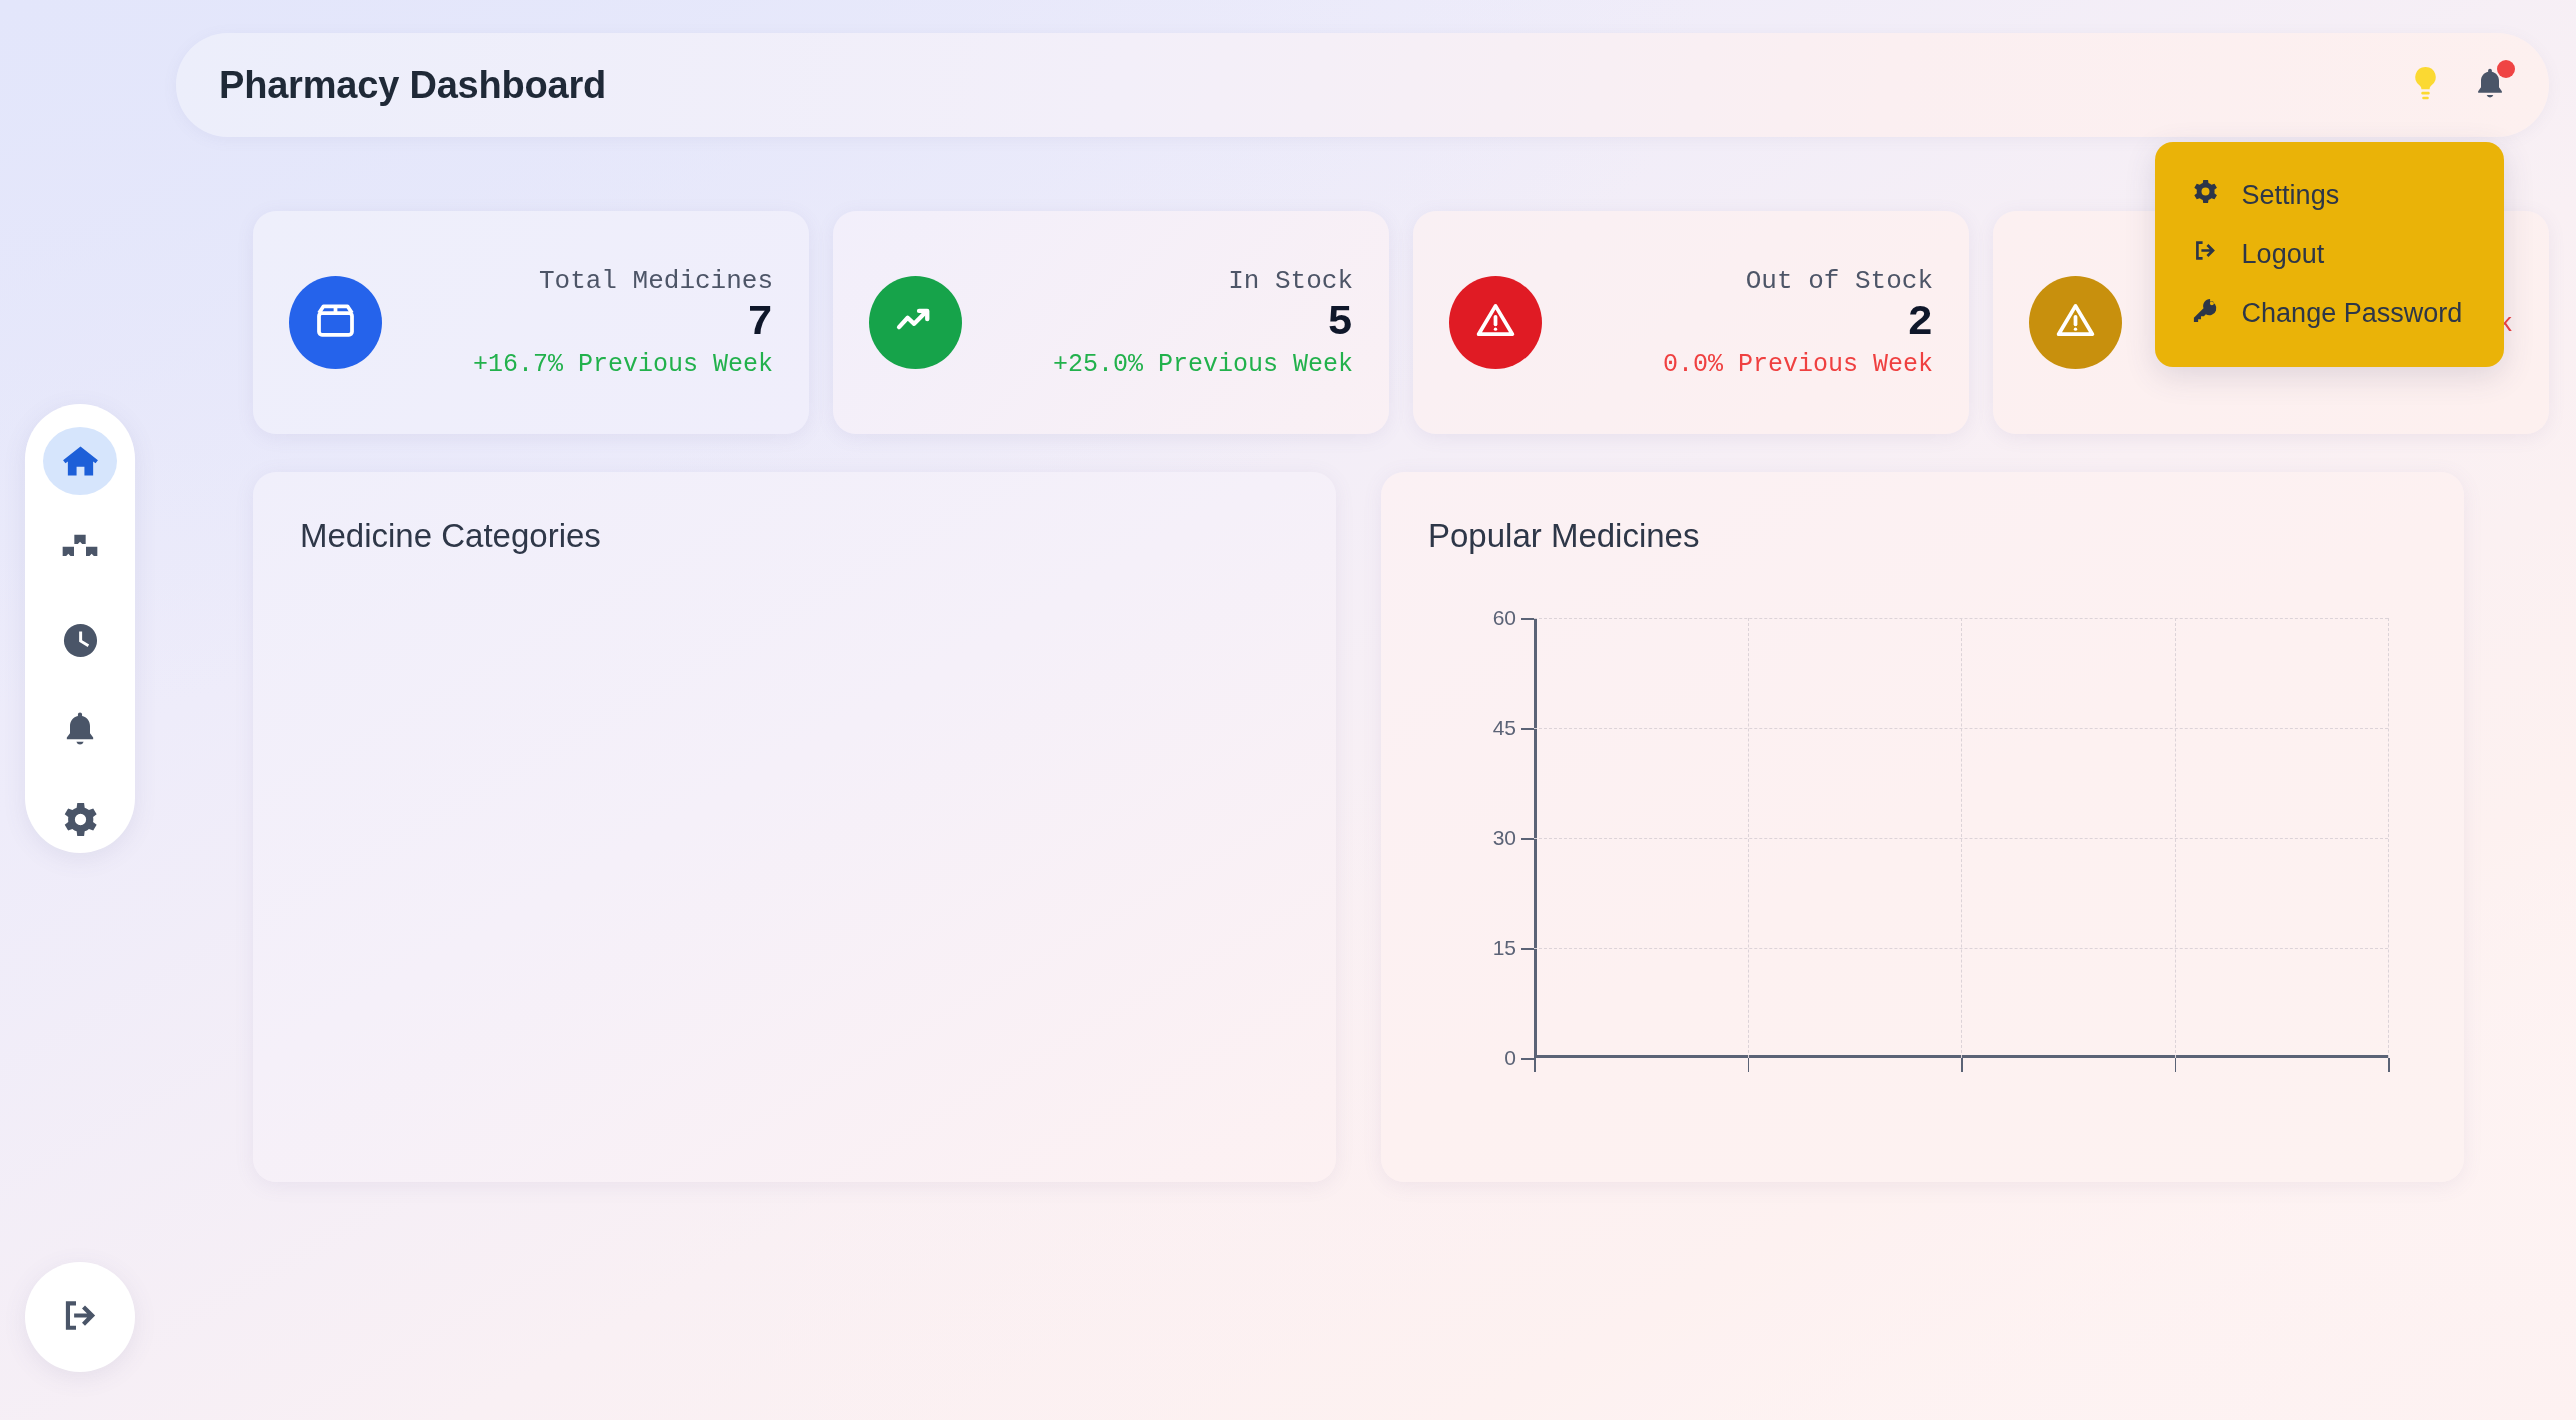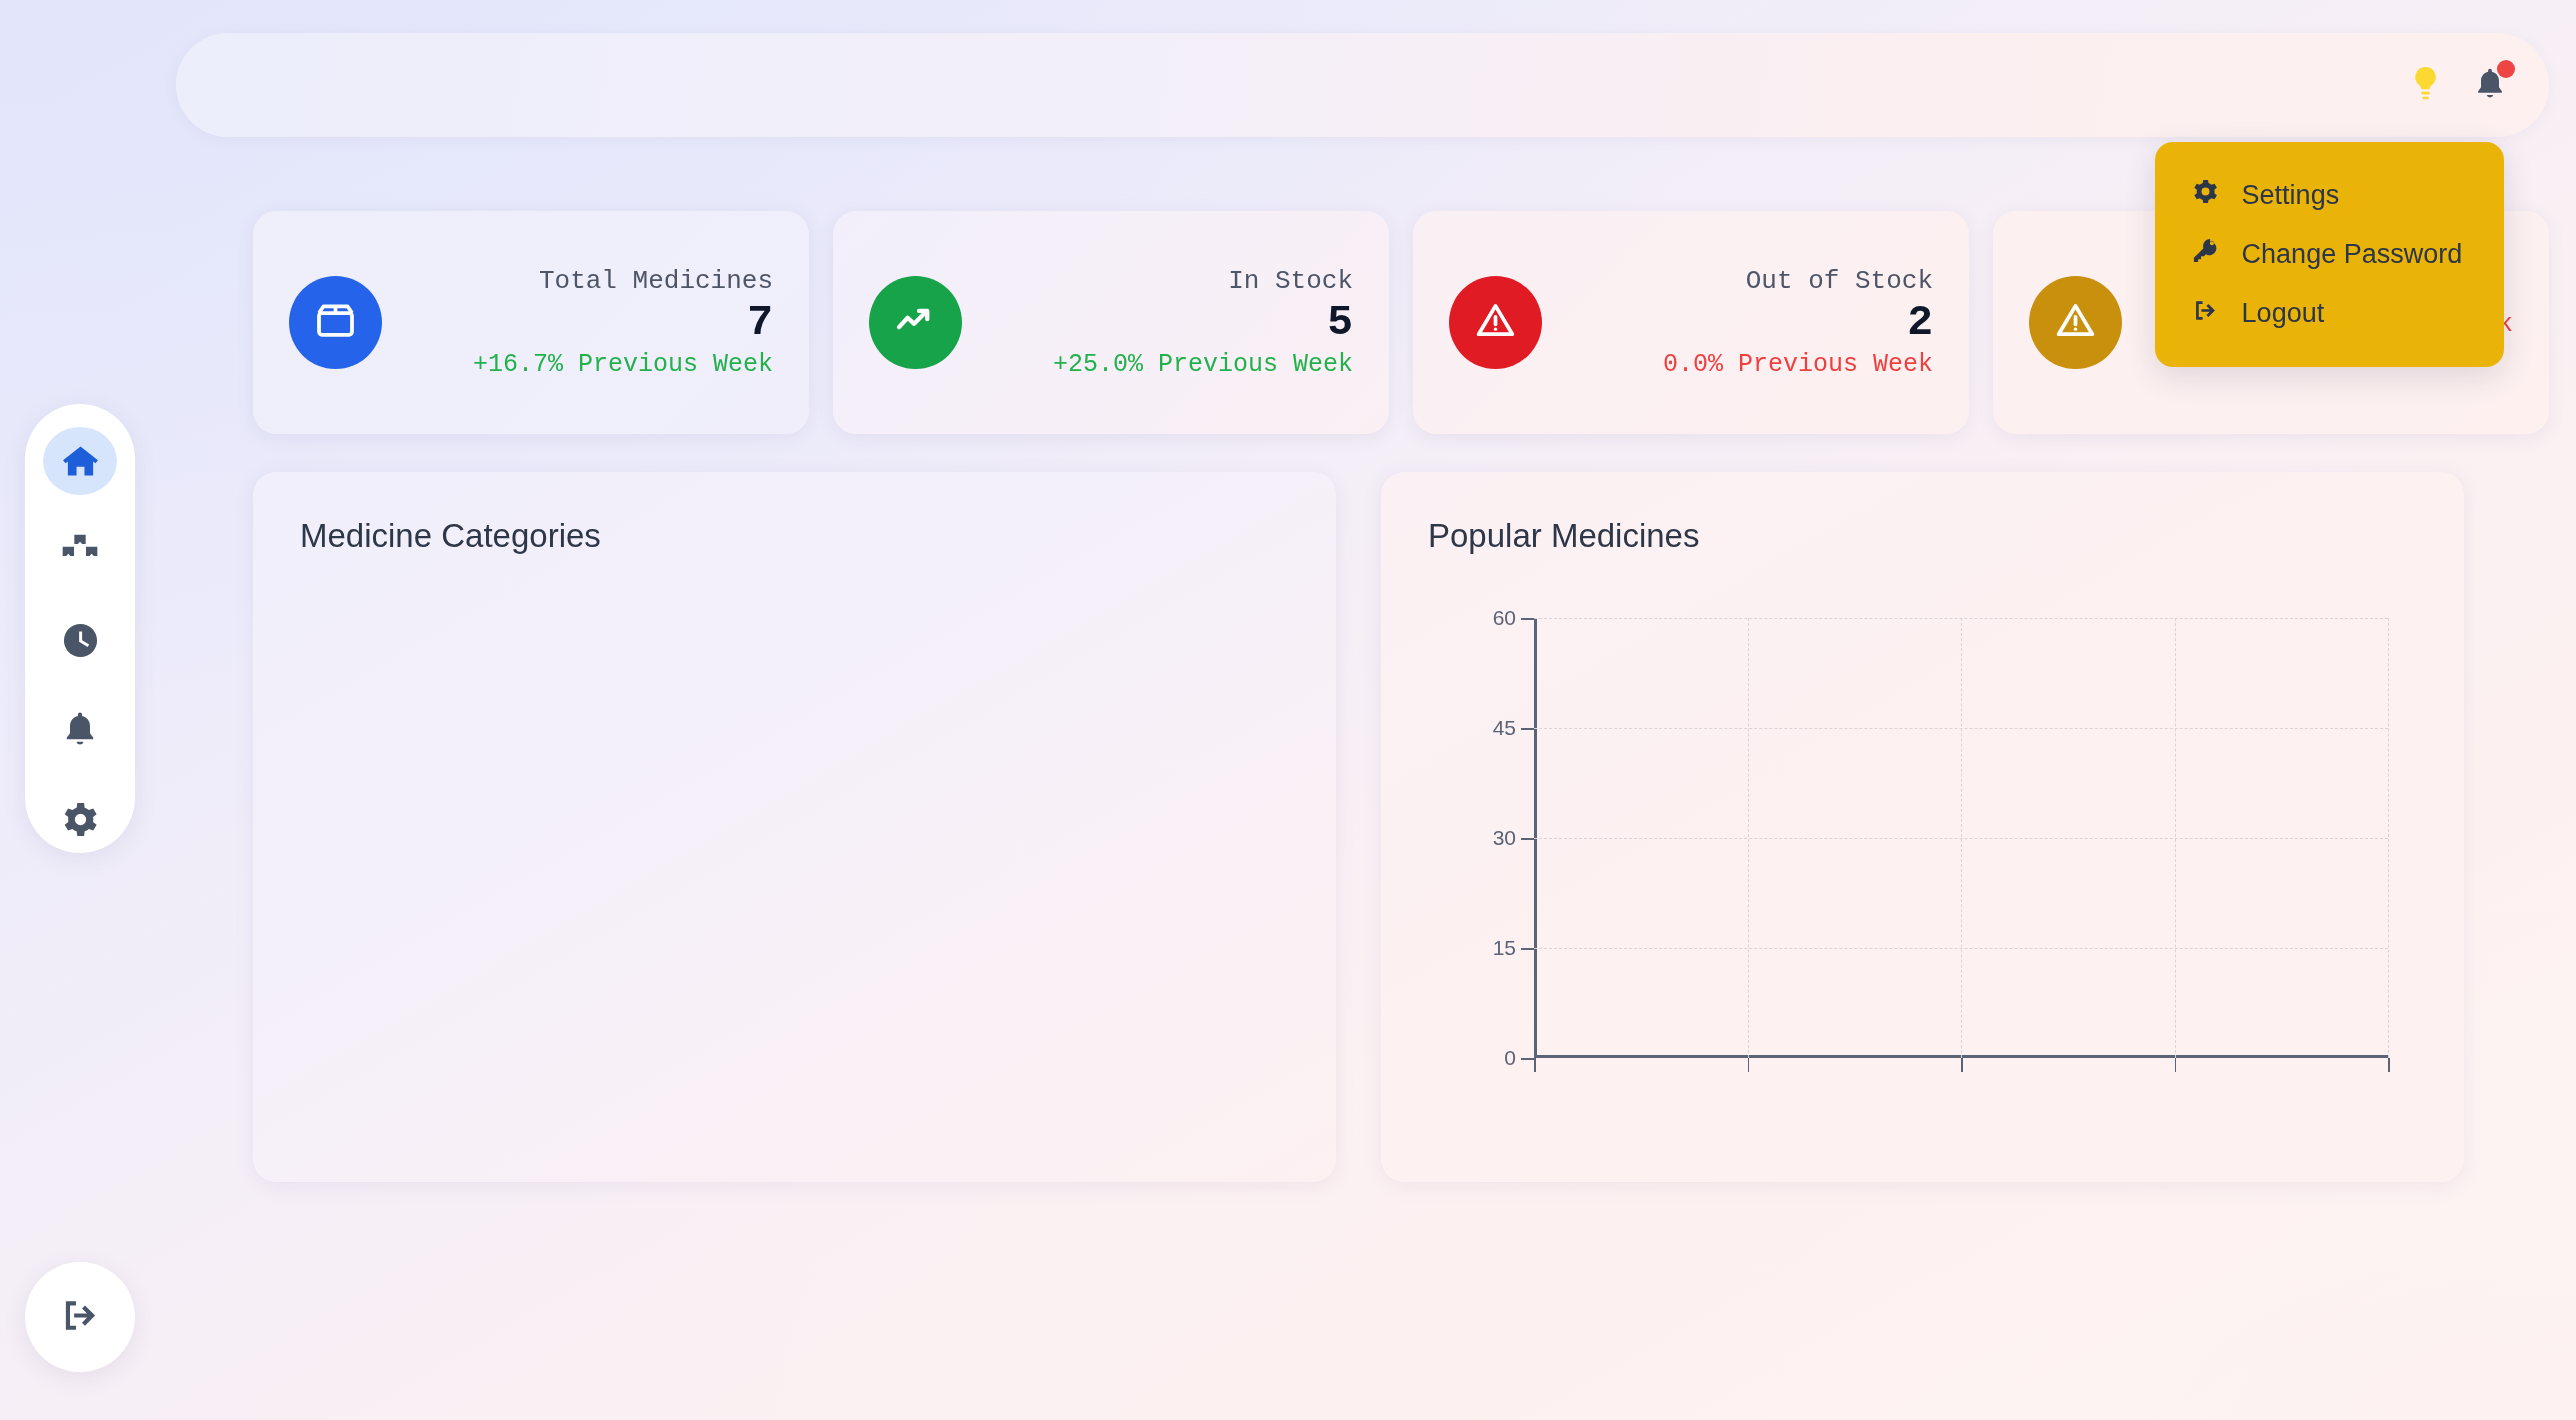--- a/index.html
+++ b/index.html
@@ -334,20 +334,21 @@
 <div class="logout-fab">
   <span>
     <svg width="45" height="45" viewBox="0 0 24 24" fill="#4a5568">
       <path d="M4.2 4.4h5.4v2.2H6.4v10.8h3.2v2.2H4.2V4.4z"></path>
       <path d="M14.4 6.6l-1.6 1.6 2.7 2.7H8.6v2.2h6.9l-2.7 2.7 1.6 1.6 5.4-5.4-5.4-5.4z"></path>
     </svg>
   </span>
 </div>
 
 <div class="topbar">
+  <div class="page-title">Pharmacy Dashboard</div>
 
   <div class="topbar-right">
     <div class="icon-btn">
       <span>
         <svg width="31" height="38" viewBox="0 0 24 30" fill="#fbd932">
           <path d="M12 1.5a8 8 0 0 0-4.6 14.6c.8.6 1.3 1.5 1.3 2.5v.6h6.6v-.6c0-1 .5-1.9 1.3-2.5A8 8 0 0 0 12 1.5z"></path>
           <rect x="8.7" y="21.2" width="6.6" height="2.1" rx="1"></rect>
           <rect x="9.4" y="25" width="5.2" height="2.1" rx="1"></rect>
         </svg>
       </span>
@@ -478,25 +479,25 @@
 
 <div class="user-menu">
     <div class="menu-item">
       <span><svg width="29" height="29" viewBox="0 0 24 24" fill="#2d3648">
           <path d="M19.5 12c0-.5-.05-1-.15-1.45l2.1-1.6-2-3.45-2.5 1a7.6 7.6 0 0 0-2.5-1.45l-.35-2.65h-4l-.35 2.65c-.9.3-1.75.8-2.5 1.45l-2.5-1-2 3.45 2.1 1.6a7.8 7.8 0 0 0 0 2.9l-2.1 1.6 2 3.45 2.5-1c.75.65 1.6 1.15 2.5 1.45l.35 2.65h4l.35-2.65a7.6 7.6 0 0 0 2.5-1.45l2.5 1 2-3.45-2.1-1.6c.1-.45.15-.95.15-1.45zm-7.5 3.3A3.3 3.3 0 1 1 12 8.7a3.3 3.3 0 0 1 0 6.6z"></path>
         </svg></span>
       <span>Settings</span>
     </div>
     <div class="menu-item">
       <span><svg width="29" height="29" viewBox="0 0 24 24" fill="#2d3648">
-          <path d="M15.8 2.4a5.8 5.8 0 0 0-5.45 7.75L2.4 18.1v3.5h3.5v-2.4h2.4v-2.4h2.4l1.6-1.6a5.8 5.8 0 1 0 3.5-10.8zm1.5 5.2a1.65 1.65 0 1 1 0-3.3 1.65 1.65 0 0 1 0 3.3z"></path>
-        </svg></span>
-      <span>Change Password</span>
-    </div>
-    <div class="menu-item">
-      <span><svg width="29" height="29" viewBox="0 0 24 24" fill="#2d3648">
           <path d="M4.2 4.4h5.4v2.2H6.4v10.8h3.2v2.2H4.2V4.4z"></path>
           <path d="M14.4 6.6l-1.6 1.6 2.7 2.7H8.6v2.2h6.9l-2.7 2.7 1.6 1.6 5.4-5.4-5.4-5.4z"></path>
         </svg></span>
       <span>Logout</span>
     </div>
+    <div class="menu-item">
+      <span><svg width="29" height="29" viewBox="0 0 24 24" fill="#2d3648">
+          <path d="M15.8 2.4a5.8 5.8 0 0 0-5.45 7.75L2.4 18.1v3.5h3.5v-2.4h2.4v-2.4h2.4l1.6-1.6a5.8 5.8 0 1 0 3.5-10.8zm1.5 5.2a1.65 1.65 0 1 1 0-3.3 1.65 1.65 0 0 1 0 3.3z"></path>
+        </svg></span>
+      <span>Change Password</span>
+    </div>
   </div>
 
 
 </body></html>

